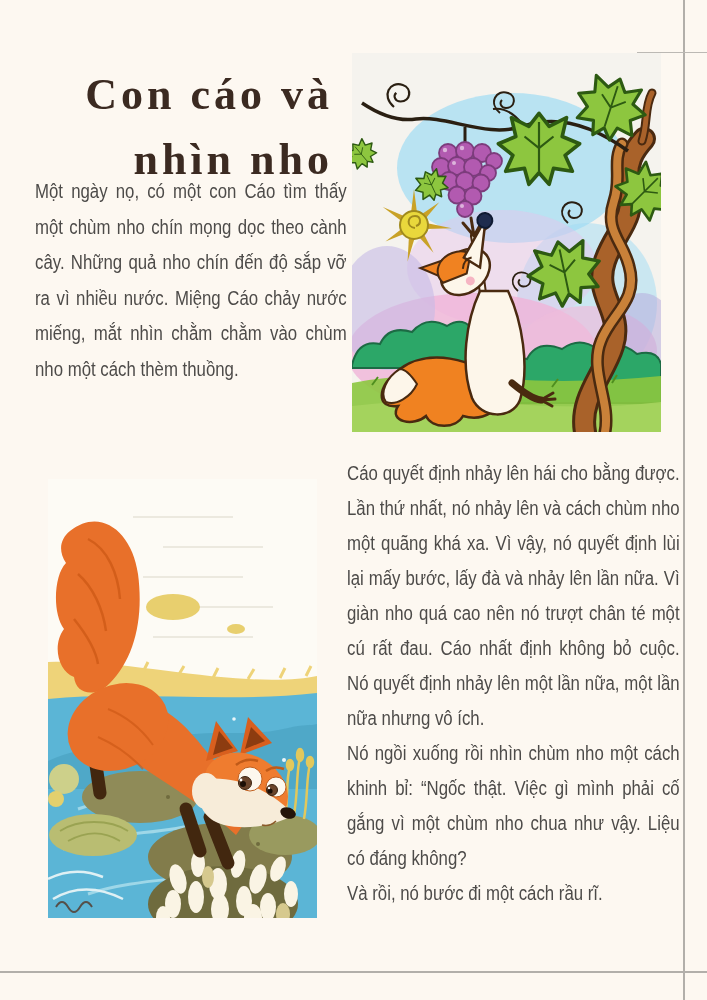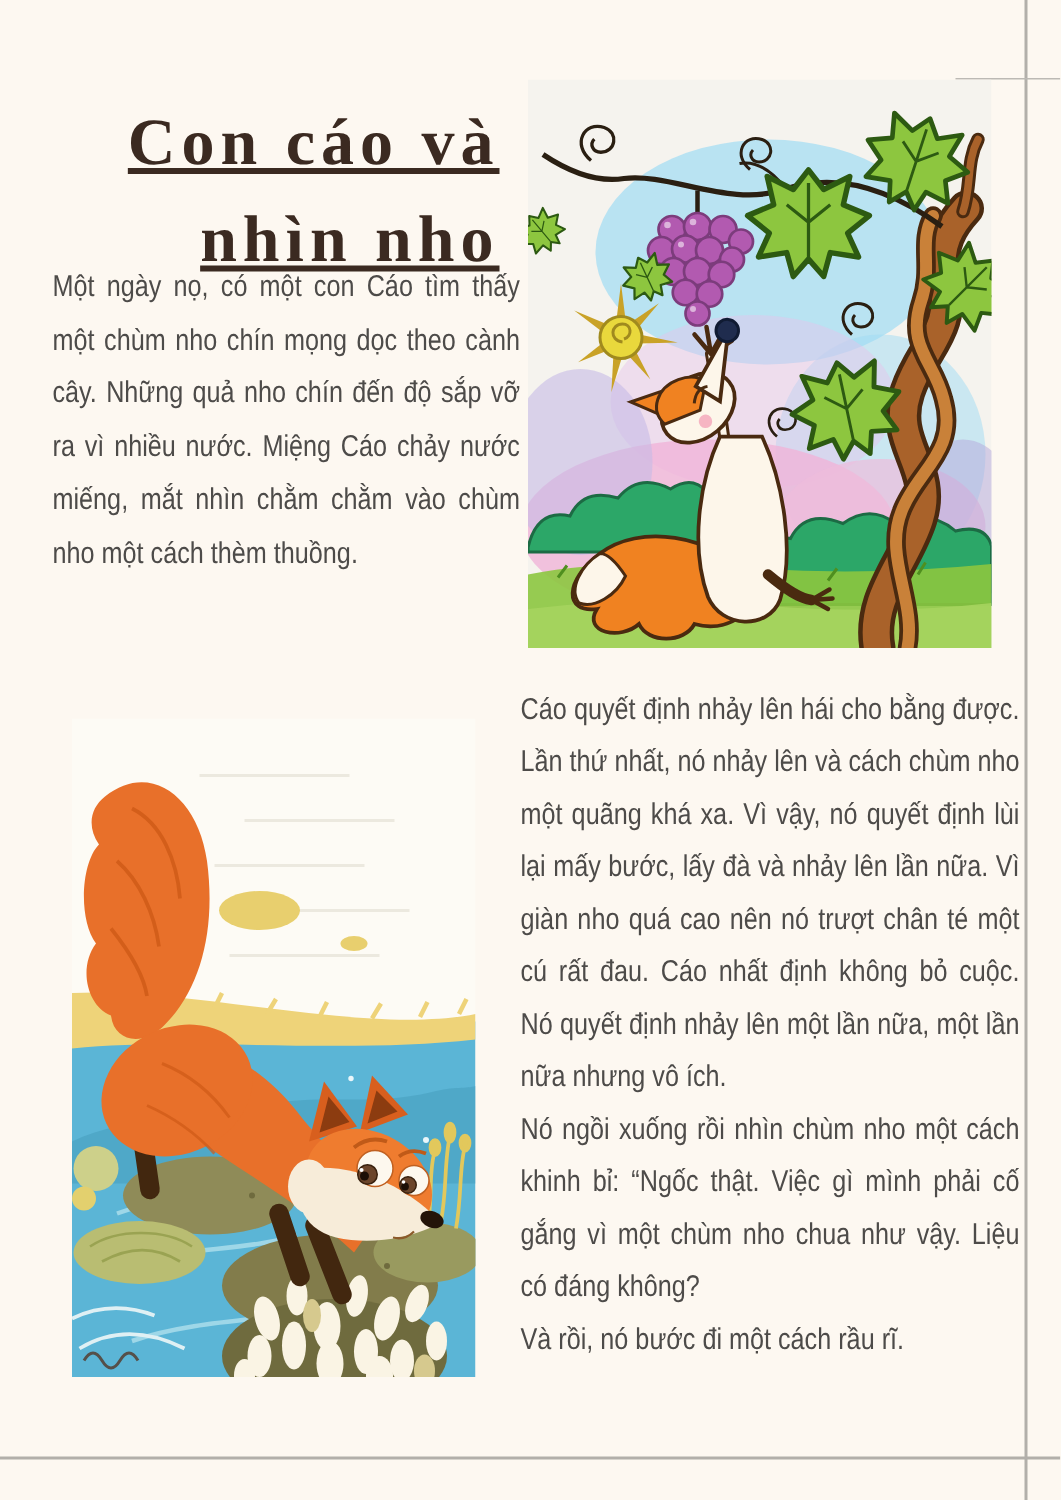--- a/index.html
+++ b/index.html
@@ -13,21 +13,21 @@
   .rule-v{left:683px;top:0;width:2px;height:1000px;}
   .rule-h-bottom{left:0;top:971px;width:707px;height:2px;}
   .rule-h-topright{left:637px;top:52px;width:70px;height:1px;background:#bcb9b4;}
   
   .title{
     position:absolute;left:30px;top:62px;width:315px;margin:0;
     font-family:"Liberation Serif","DejaVu Serif",serif;font-weight:bold;
     font-size:44px;line-height:65px;letter-spacing:4px;color:#3b2a21;
     text-align:right;padding-right:12px;box-sizing:border-box;
   }
-  .title span{display:block;text-decoration:underline;}
+  .title span{display:block;}
   
   .para{position:absolute;overflow:visible;}
   .para-inner{
     transform:scaleX(0.84);transform-origin:0 0;
     font-size:20px;line-height:35.5px;color:#4d4b49;text-align:justify;
   }
   .para1{left:35px;top:174px;width:312px;}
   .para1 .para-inner{width:371px;}
   .para2{left:347px;top:456px;width:333px;}
   .para2 .para-inner{width:396px;line-height:35px;}

